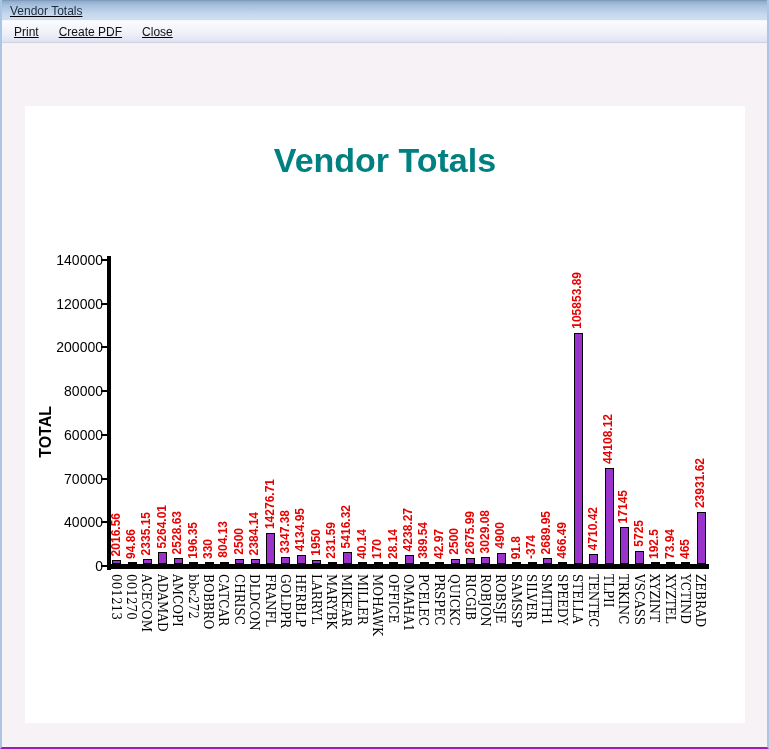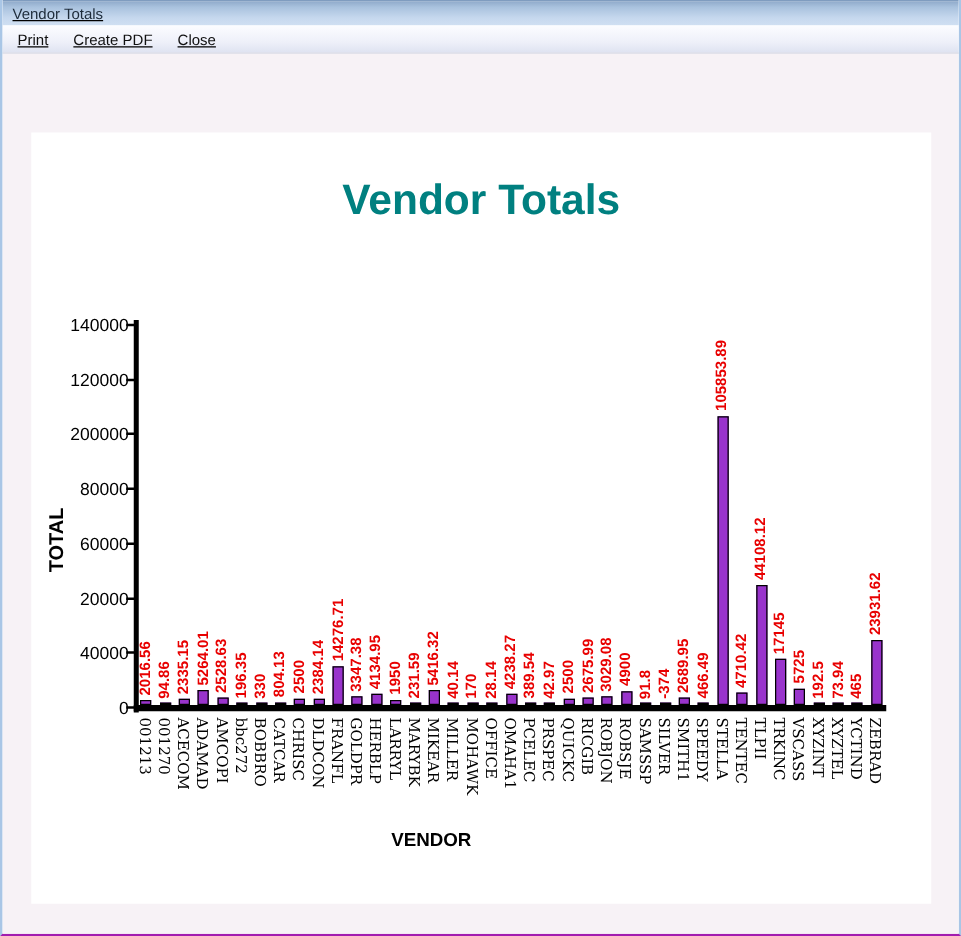--- a/index.html
+++ b/index.html
@@ -73,27 +73,26 @@
       <div class="menu-item">Print</div>
       <div class="menu-item">Create PDF</div>
       <div class="menu-item">Close</div>
     </div>
   <div class="client">
     <div class="chart-panel" id="chart-panel">
       <div class="chart-title" style="color: rgb(0, 128, 128);">Vendor Totals</div>
       <div class="y-axis-label">TOTAL</div>
       <div class="y-axis-line"></div>
       <div class="x-axis-line"></div>
-      <div class="x-axis-label">VENDOR</div>
     <div class="y-tick" style="top: 459px;"></div>
         <div class="y-tick-label" style="top: 452px;">0</div>
         <div class="y-tick" style="top: 415.286px;"></div>
         <div class="y-tick-label" style="top: 408.286px;">40000</div>
         <div class="y-tick" style="top: 371.571px;"></div>
-        <div class="y-tick-label" style="top: 364.571px;">20000</div>
+        <div class="y-tick-label" style="top: 364.571px;">70000</div>
         <div class="y-tick" style="top: 327.857px;"></div>
         <div class="y-tick-label" style="top: 320.857px; text-align: right;">60000</div>
         <div class="y-tick" style="top: 284.143px;"></div>
         <div class="y-tick-label" style="top: 277.143px;">80000</div>
         <div class="y-tick" style="top: 240.429px;"></div>
         <div class="y-tick-label" style="top: 233.429px;">200000</div>
         <div class="y-tick" style="top: 196.714px;"></div>
         <div class="y-tick-label" style="top: 189.714px;">120000</div>
         <div class="y-tick" style="top: 153px;"></div>
         <div class="y-tick-label" style="top: 146px;">140000</div>

